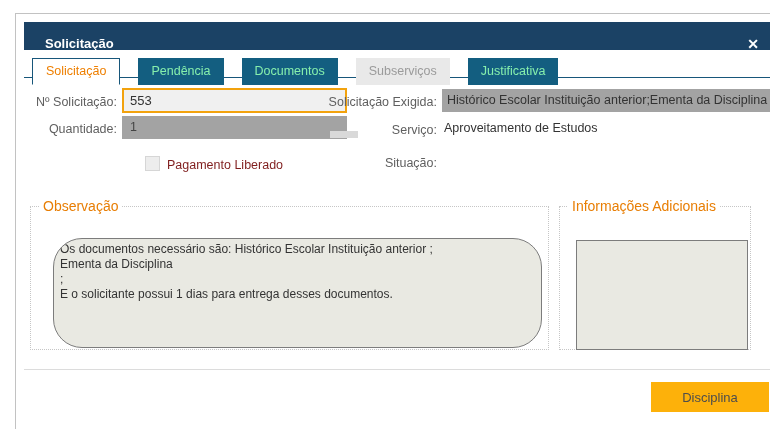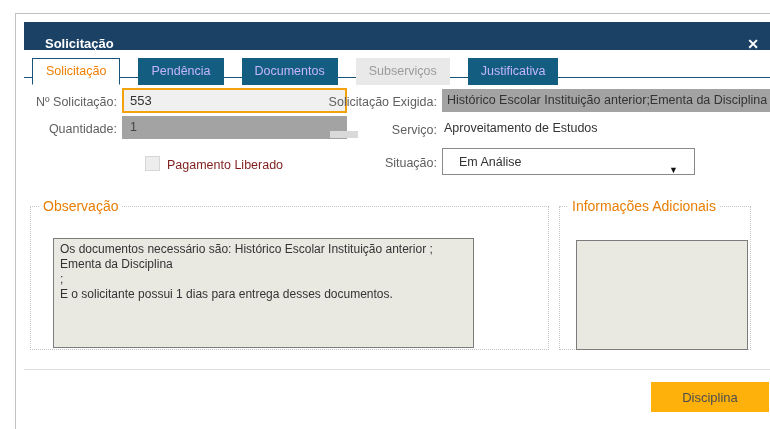--- a/index.html
+++ b/index.html
@@ -18,21 +18,21 @@
 
   .titlebar { position:absolute; left:0; top:0; width:100%; height:28px;
               background:#1b4265; color:#ffffff; }
   .titlebar .title { position:absolute; left:13px; top:6px; font-size:13px; font-weight:bold; }
   .titlebar .close { position:absolute; right:11px; top:5px; font-size:14px; font-weight:bold;
                      color:#ffffff; cursor:pointer; line-height:18px; }
 
   .tabrow { position:absolute; left:0; top:28px; width:100%; height:28px;
             display:flex; gap:2px; border-bottom:1px solid #17567a; background:#ffffff; }
   .tab { height:27px; padding:0 13px; font-size:12.5px; line-height:27px;
-         background:#135e80; color:#c4b5fd; white-space:nowrap; cursor:pointer; }
+         background:#135e80; color:#86efac; white-space:nowrap; cursor:pointer; }
   .tab.active { background:#ffffff; color:#ee7f00; border:1px solid #17567a;
                 border-bottom:1px solid #ffffff; margin-bottom:-1px; line-height:25px; }
   .tab.disabled { background:#e9e9e9; color:#9b9b9b; cursor:default; }
 
   .lbl { position:absolute; font-size:12.5px; color:#5f5f5f; text-align:right; }
   .val { position:absolute; font-size:12.5px; color:#333333; }
 
   .input-focus { position:absolute; left:98px; top:66px; width:225px; height:25px;
                  background:#f0f0f0; border:2px solid #f2a20d; font-size:13px; color:#333;
                  padding:0 6px; font-family:"Liberation Sans", sans-serif; }
@@ -47,21 +47,21 @@
               background:#ffffff; border:1px solid #8a8a8a; font-size:12.5px; color:#333;
               padding:6px 8px; cursor:pointer; }
   .dropdown .arrow { position:absolute; right:8px; top:8px; font-size:9px; color:#111; }
 
   fieldset { position:absolute; border:1px dotted #c6c6c6; }
   fieldset legend { font-size:14px; color:#e87e04; margin-left:8px; padding:0 4px; }
   .fs-obs  { left:6px;  top:176px; width:519px; height:152px; }
   .fs-info { left:535px; top:176px; width:192px; height:152px; }
   .ta { background:#e9e9e2; border:1px solid #7c7c7c; font-size:12px; color:#333;
         padding:3px 6px; white-space:pre-wrap; line-height:15px; overflow:hidden; }
-  .ta-obs  { position:absolute; left:14px; top:8px; width:421px; height:110px; }
+  .ta-obs  { position:absolute; left:14px; top:8px; width:489px; height:110px;border-radius:29px; }
   .ta-info { position:absolute; left:8px;  top:10px; width:172px; height:110px; }
 
   .footer { position:absolute; left:0; bottom:0; width:100%; height:53px;
             border-top:1px solid #dcdcdc; background:#ffffff; }
   .btn-confirm { position:absolute; right:1px; top:4px; width:118px; height:30px;
                  background:#fdb10a; border:none; color:#4d4d4d; font-size:13px;
                  font-family:"Liberation Sans", sans-serif; cursor:pointer; }
 </style>
 </head>
 <body>
@@ -97,24 +97,20 @@
   <div class="checkbox"></div>
   <div class="val" style="left:143px; top:136px; color:#7f1d1d;">Pagamento Liberado</div>
 
   <div class="lbl" style="left:280px; width:133px; top:73px;">Solicitação Exigida:</div>
   <div class="field-ro" style="left:418px; top:67px; width:337px; height:23px; padding-left:5px; color:#333;">Histórico Escolar Instituição anterior;Ementa da Disciplina</div>
 
   <div class="lbl" style="left:280px; width:133px; top:101px;">Serviço:</div>
   <div class="val" style="left:420px; top:99px;">Aproveitamento de Estudos</div>
 
   <div class="lbl" style="left:280px; width:133px; top:134px;">Situação:</div>
-  <div class="dropdown">
-    <span>Em Análise</span>
-    <span class="arrow">▼</span>
-  </div>
 
   <fieldset class="fs-obs">
     <legend>Observação</legend>
     <div class="ta ta-obs">Os documentos necessário são: Histórico Escolar Instituição anterior ;
 Ementa da Disciplina
 ;
 E o solicitante possui 1 dias para entrega desses documentos.</div>
   </fieldset>
 
   <fieldset class="fs-info">

